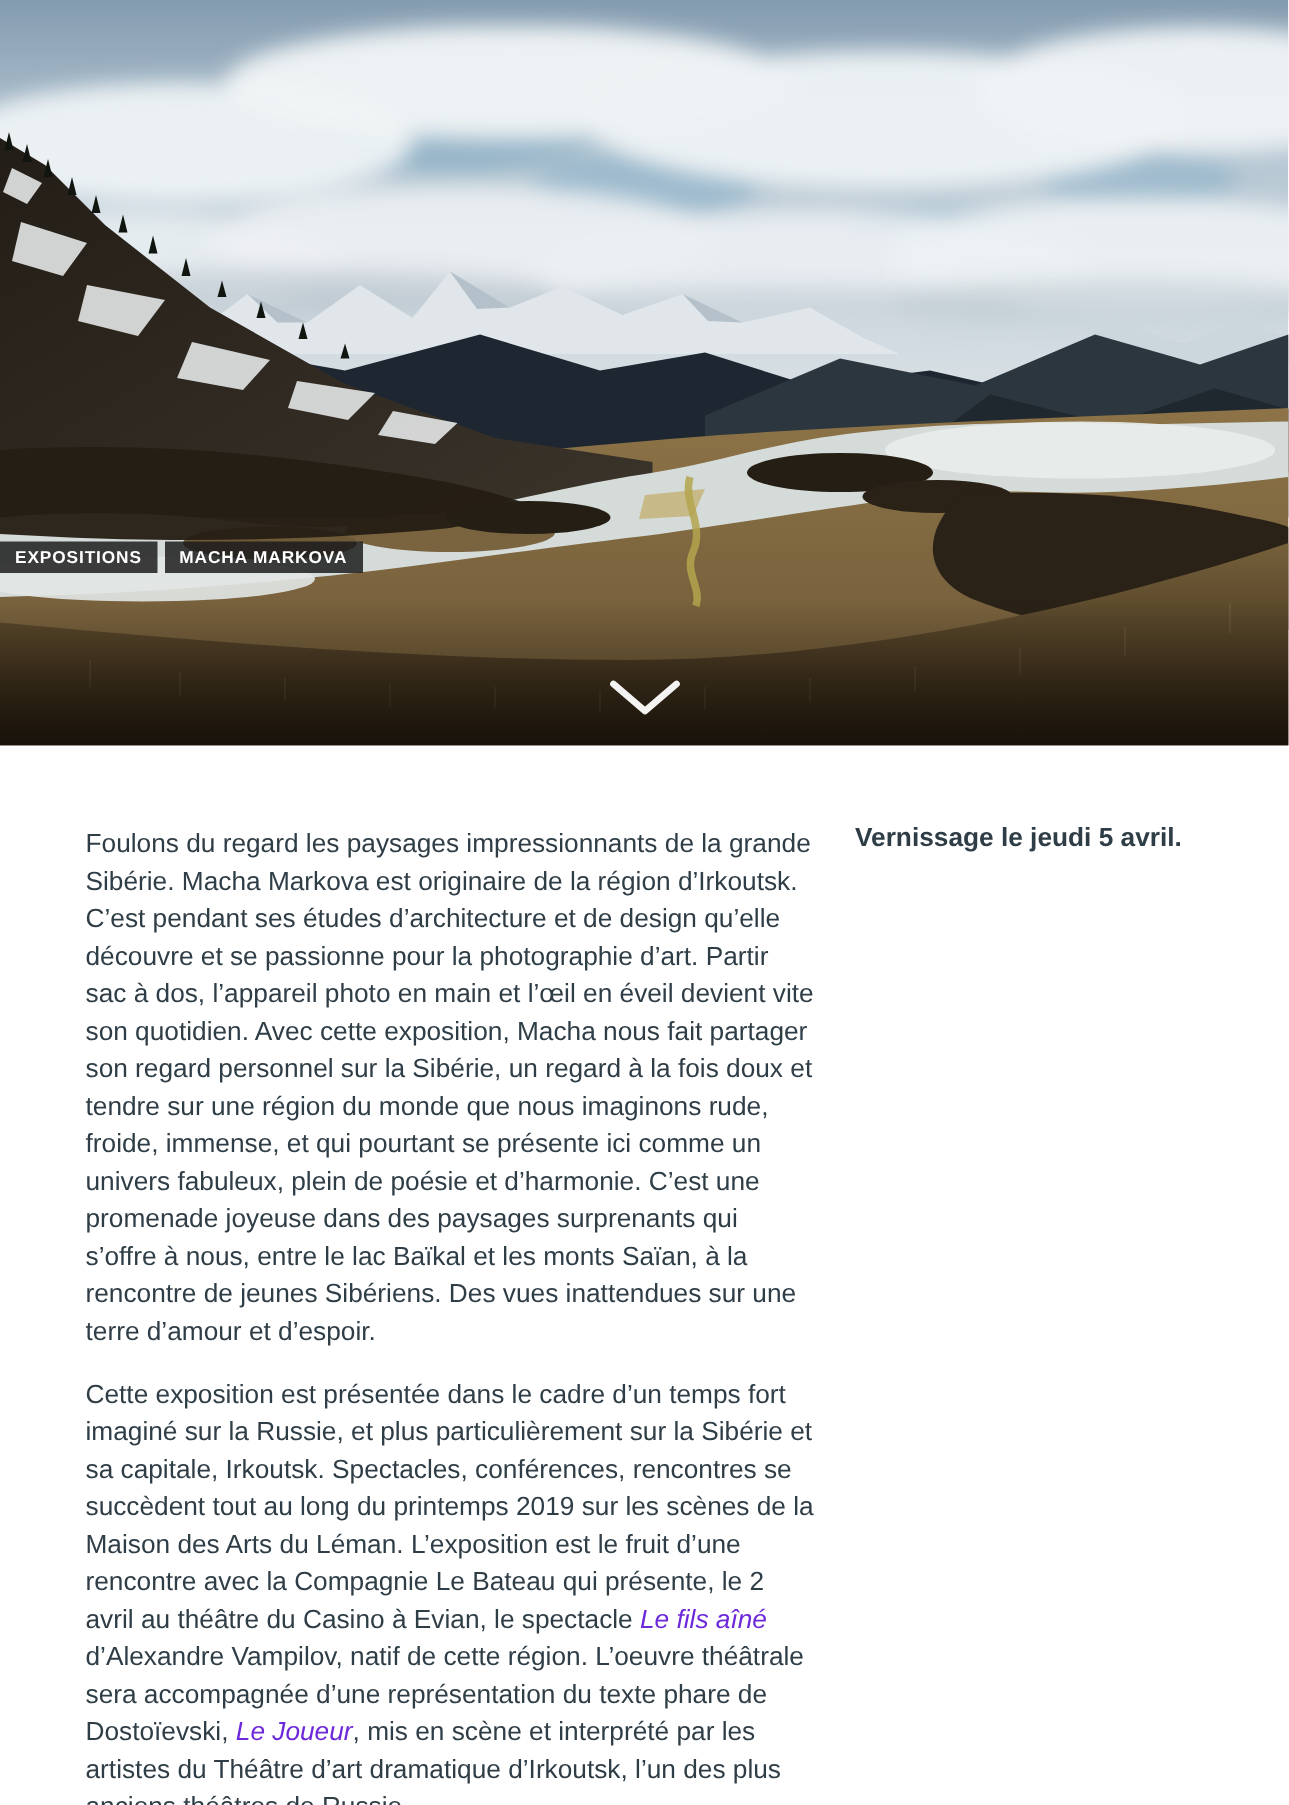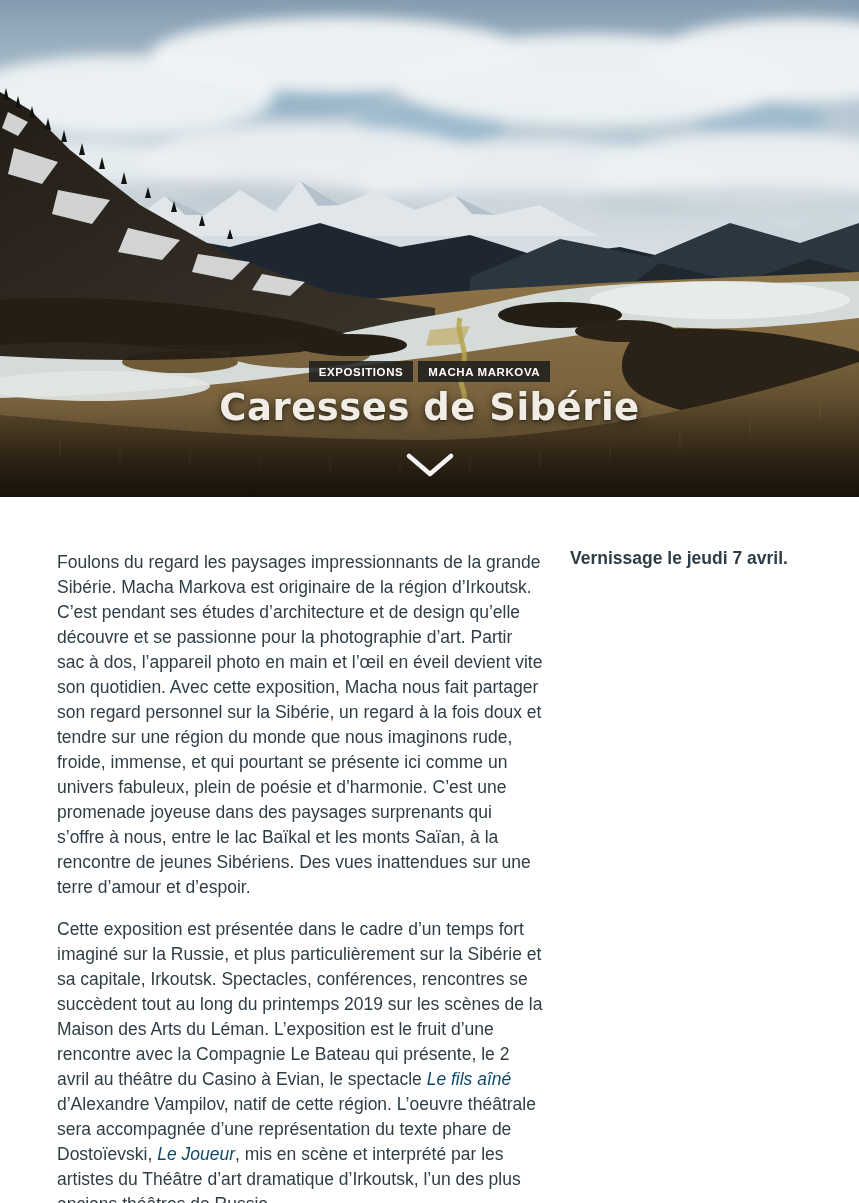--- a/index.html
+++ b/index.html
@@ -9,21 +9,21 @@
     font-family: "Liberation Sans", sans-serif;
     color: #2f3d46;
   }
 
   
   .hero { position: relative; width: 859px; height: 497px; overflow: hidden; }
   .hero svg { position:absolute; inset:0; width:100%; height:100%; display:block; }
 
   .hero-breadcrumbs {
     position:absolute; top:361px; left:0; right:0;
-    display:flex; justify-content:center; gap:5px;
+    display:flex; gap:5px;
   }
   .crumb {
     background: rgba(28,28,28,0.85);
     color:#ffffff;
     font-size:11.5px; font-weight:bold; letter-spacing:0.6px;
     padding:5px 10px 4px;
     text-decoration:none;
     font-family:"Liberation Sans", sans-serif;
   }
   .hero-title {
@@ -44,21 +44,21 @@
   
   .content {
     display:flex;
     padding:49px 57px 40px;
     gap:26px;
   }
   .article { width:487px; flex:0 0 auto; font-size:17.5px; line-height:25px; }
   .article p { margin:4px 0 17px; }
   .article p:last-child { margin-bottom:0; }
   .bold { font-weight:normal; }
-  a.text-link { color:#0c4a6e; font-style:italic; text-decoration:none; }
+  a.text-link { color:#6d28d9; font-style:italic; text-decoration:none; }
   .aside {
     flex:1;
     font-size:17.5px; line-height:25px; font-weight:bold;
   }
 </style>
 </head>
 <body>
 
 <header class="hero">
   <svg viewBox="0 0 859 497" preserveAspectRatio="none" aria-hidden="true">
@@ -170,35 +170,34 @@
     </g>
 
     <rect x="0" y="400" width="859" height="97" fill="url(#vign)"></rect>
   </svg>
 
   <nav class="hero-breadcrumbs">
     <a class="crumb" href="#">EXPOSITIONS</a>
     <a class="crumb" href="#">MACHA MARKOVA</a>
   </nav>
 
-  <h1 class="hero-title">Caresses de Sibérie</h1>
 
   <button class="hero-scroll" aria-label="scroll down">
     <svg width="48" height="26" viewBox="0 0 48 26">
       <polyline points="3,4 24,22 45,4" fill="none" stroke="#ffffff" stroke-width="4.5" stroke-linecap="round" stroke-linejoin="round" opacity="0.95"></polyline>
     </svg>
   </button>
 </header>
 
 <section class="content">
   <div class="article">
     <p>
       <span>Foulons du regard les paysages impressionnants de la grande Sibérie. Macha Markova est originaire de la région d’Irkoutsk. C’est pendant ses études d’architecture et de design qu’elle découvre et se passionne pour la photographie d’art. Partir sac à dos, l’appareil photo en main et l’œil en éveil devient vite son quotidien. Avec cette exposition, Macha nous fait partager son regard personnel sur la Sibérie, un regard à la fois doux et tendre sur une région du monde que nous imaginons rude, froide, immense, et qui pourtant se présente ici comme un univers fabuleux, plein de poésie et d’harmonie. C’est une promenade joyeuse dans des paysages surprenants qui s’offre à nous, entre le lac Baïkal et les monts Saïan, à la rencontre de jeunes Sibériens. Des vues inattendues sur une terre d’amour et d’espoir.</span>
     </p>
     <p>
       <span class="bold">Cette exposition est présentée dans le cadre d’un temps fort imaginé sur la Russie</span><span>, et plus particulièrement sur la Sibérie et sa capitale, Irkoutsk. Spectacles, conférences, rencontres se succèdent tout au long du printemps 2019 sur les scènes de la Maison des Arts du Léman. L’exposition est le fruit d’une rencontre avec la Compagnie Le Bateau qui présente, le 2 avril au théâtre du Casino à Evian, le spectacle </span><a class="text-link" href="#">Le fils aîné</a><span> d’Alexandre Vampilov, natif de cette région. L’oeuvre théâtrale sera accompagnée d’une représentation du texte phare de Dostoïevski, </span><a class="text-link" href="#">Le Joueur</a><span>, mis en scène et interprété par les artistes du Théâtre d’art dramatique d’Irkoutsk, l’un des plus anciens théâtres de Russie.</span>
     </p>
   </div>
 
   <aside class="aside">
-    <div>Vernissage le jeudi 7 avril.</div>
+    <div>Vernissage le jeudi 5 avril.</div>
   </aside>
 </section>
 
 </body></html>

